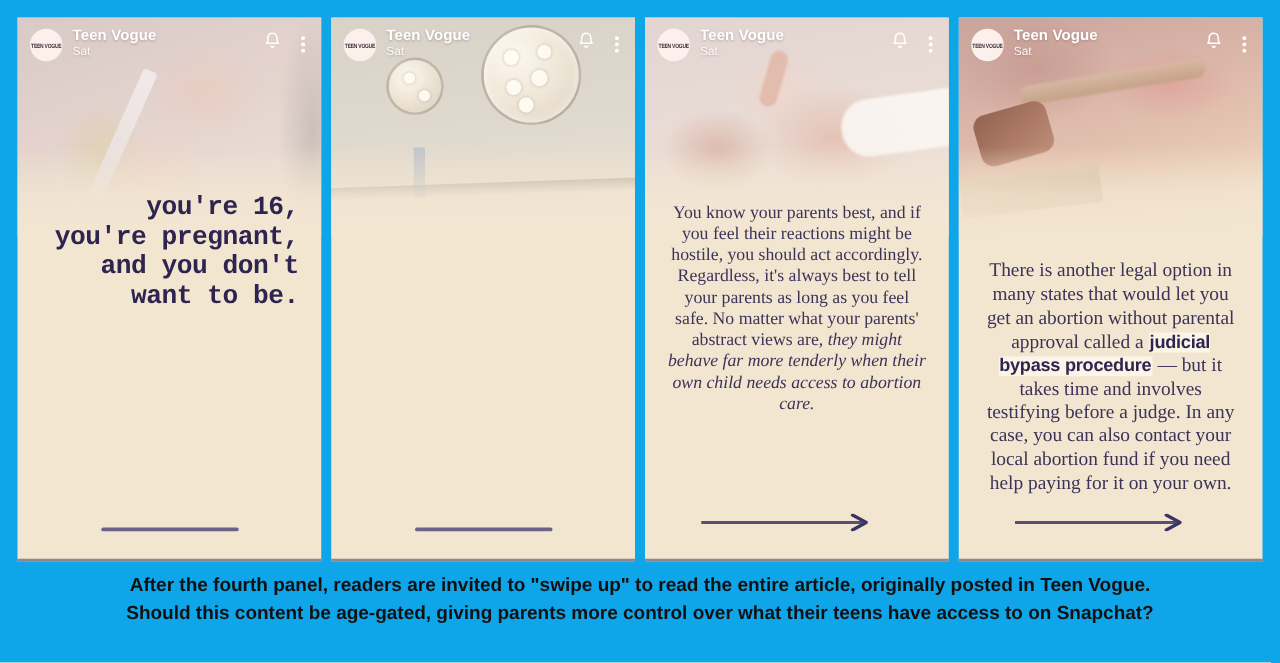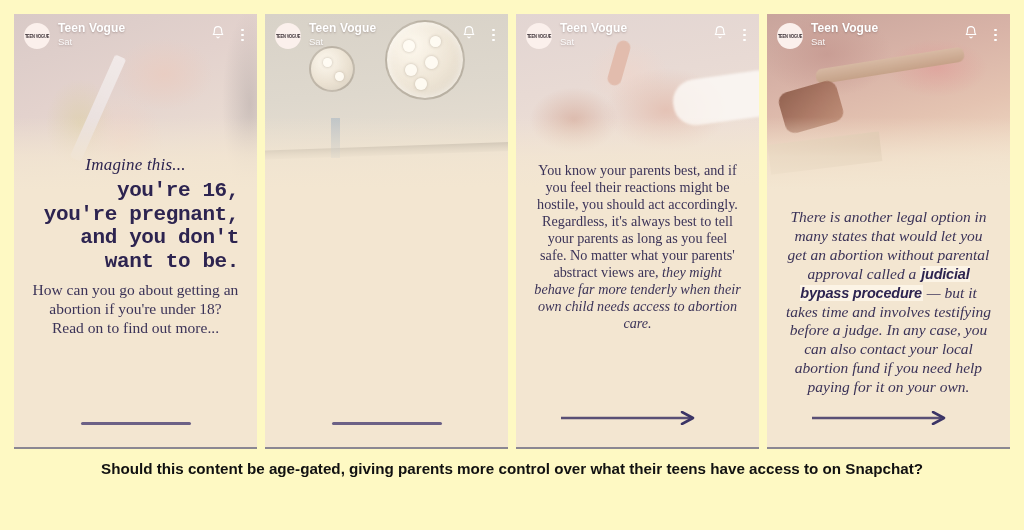--- a/index.html
+++ b/index.html
@@ -11,21 +11,21 @@
     width: 1024px;
     height: 530px;
     font-family: "Liberation Sans", sans-serif;
     overflow: hidden;
     position: relative;
   }
 
   #root {
     width: 1024px;
     height: 530px;
-    background: #fef9c3;
+    background: #0ea5e9;
     box-sizing: border-box;
     position: relative;
   }
 
   
   .panel-strip {
     position: absolute;
     left: 14px;
     top: 14px;
     width: 996px;
@@ -394,23 +394,21 @@
             <span class="kebab-icon">
               <i></i>
               <i></i>
               <i></i>
             </span>
           </div>
         </div>
       </div>
 
       <div class="panel-body">
-        <p class="kicker ink">Imagine this...</p>
         <h2 class="headline center ink"><span>you're 16,<br>you're pregnant,<br>and you don't<br>want to be.</span></h2>
-        <p class="body-serif center">How can you go about getting an abortion if you're under 18? Read on to find out more...</p>
       </div>
 
       <div class="swipe">
         <span class="swipe-line"></span>
       </div>
     </div>
 
     <div class="panel">
       <div class="hero">
         <div class="hero-img photo-2">
@@ -530,31 +528,32 @@
             </span>
             <span class="kebab-icon">
               <i></i>
               <i></i>
               <i></i>
             </span>
           </div>
         </div>
       </div>
 
-      <div class="panel-body" style="margin-top:12px;font-style:italic;">
+      <div class="panel-body" style="margin-top:12px;">
         <p class="body-serif center"><span>There is another legal option in many states that would let you get an abortion without parental approval called a</span> <span class="hl">judicial bypass procedure</span> <span>— but it takes time and involves testifying before a judge. In any case, you can also contact your local abortion fund if you need help paying for it on your own.</span></p>
       </div>
 
       <div class="swipe left">
         <svg class="swipe-arrow" width="140" height="14" viewBox="0 0 140 14">
           <line x1="1" y1="7" x2="130" y2="7" stroke="#594f75" stroke-width="2.4"></line>
           <polyline points="122,1 133,7 122,13" fill="none" stroke="#3b3466" stroke-width="2.6" stroke-linecap="round" stroke-linejoin="round"></polyline>
         </svg>
       </div>
     </div>
 
   </div>
 
   <div class="caption">
+    <div>After the fourth panel, readers are invited to "swipe up" to read the entire article, originally posted in Teen Vogue.</div>
     <div>Should this content be age-gated, giving parents more control over what their teens have access to on Snapchat?</div>
   </div>
 
 </div>
 
 </body></html>

